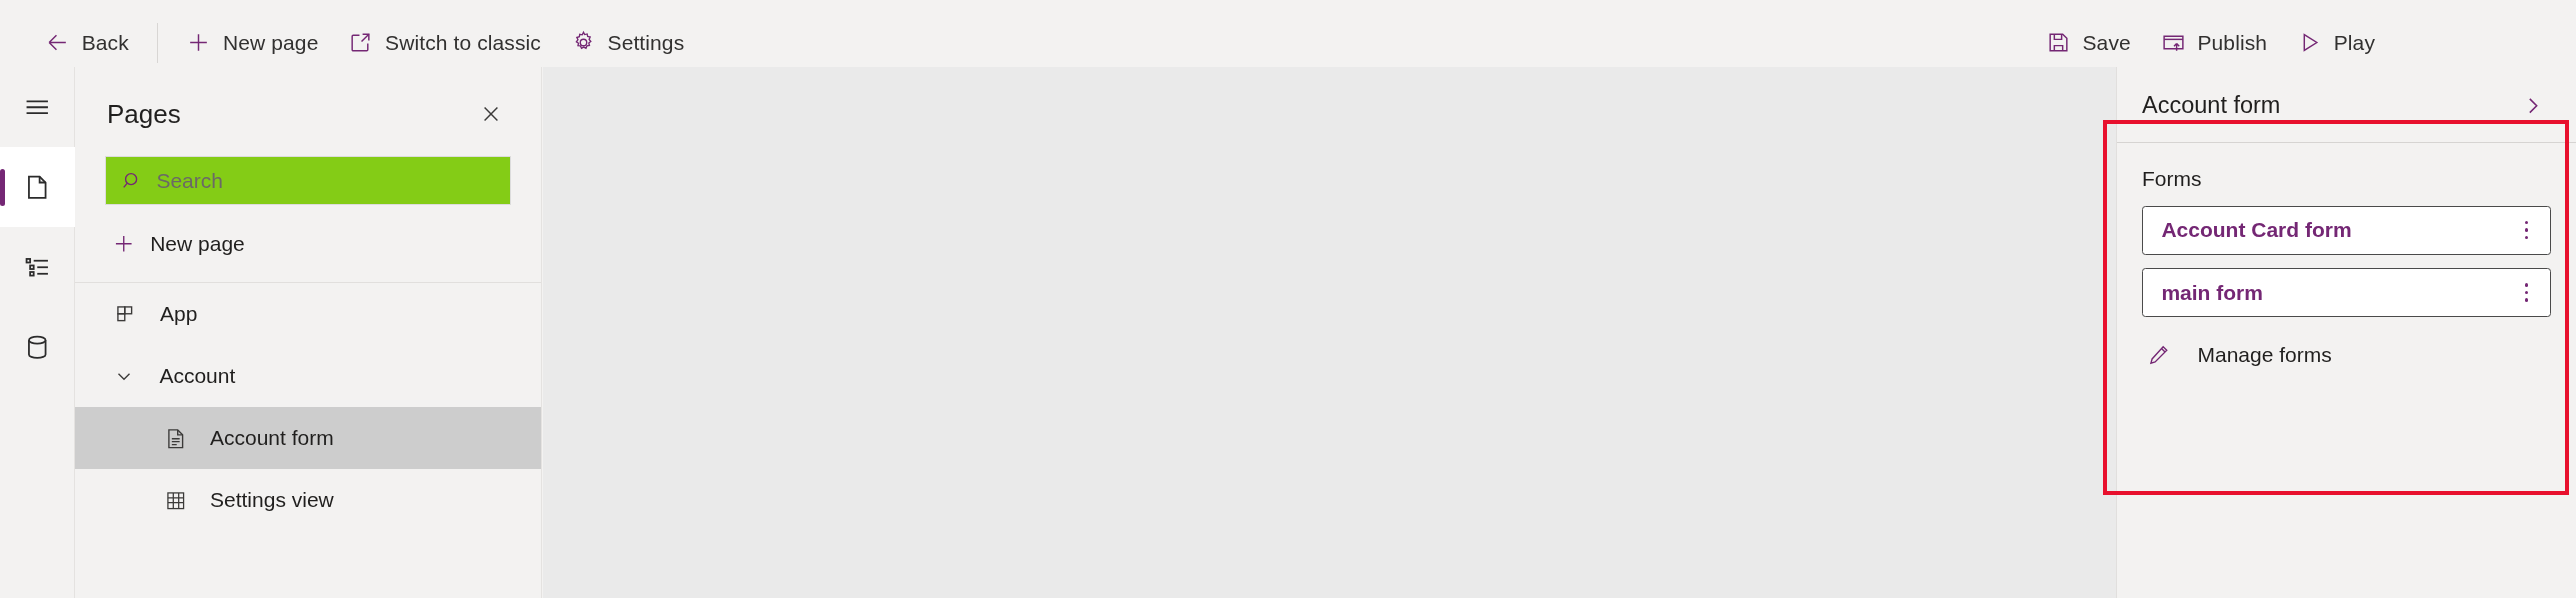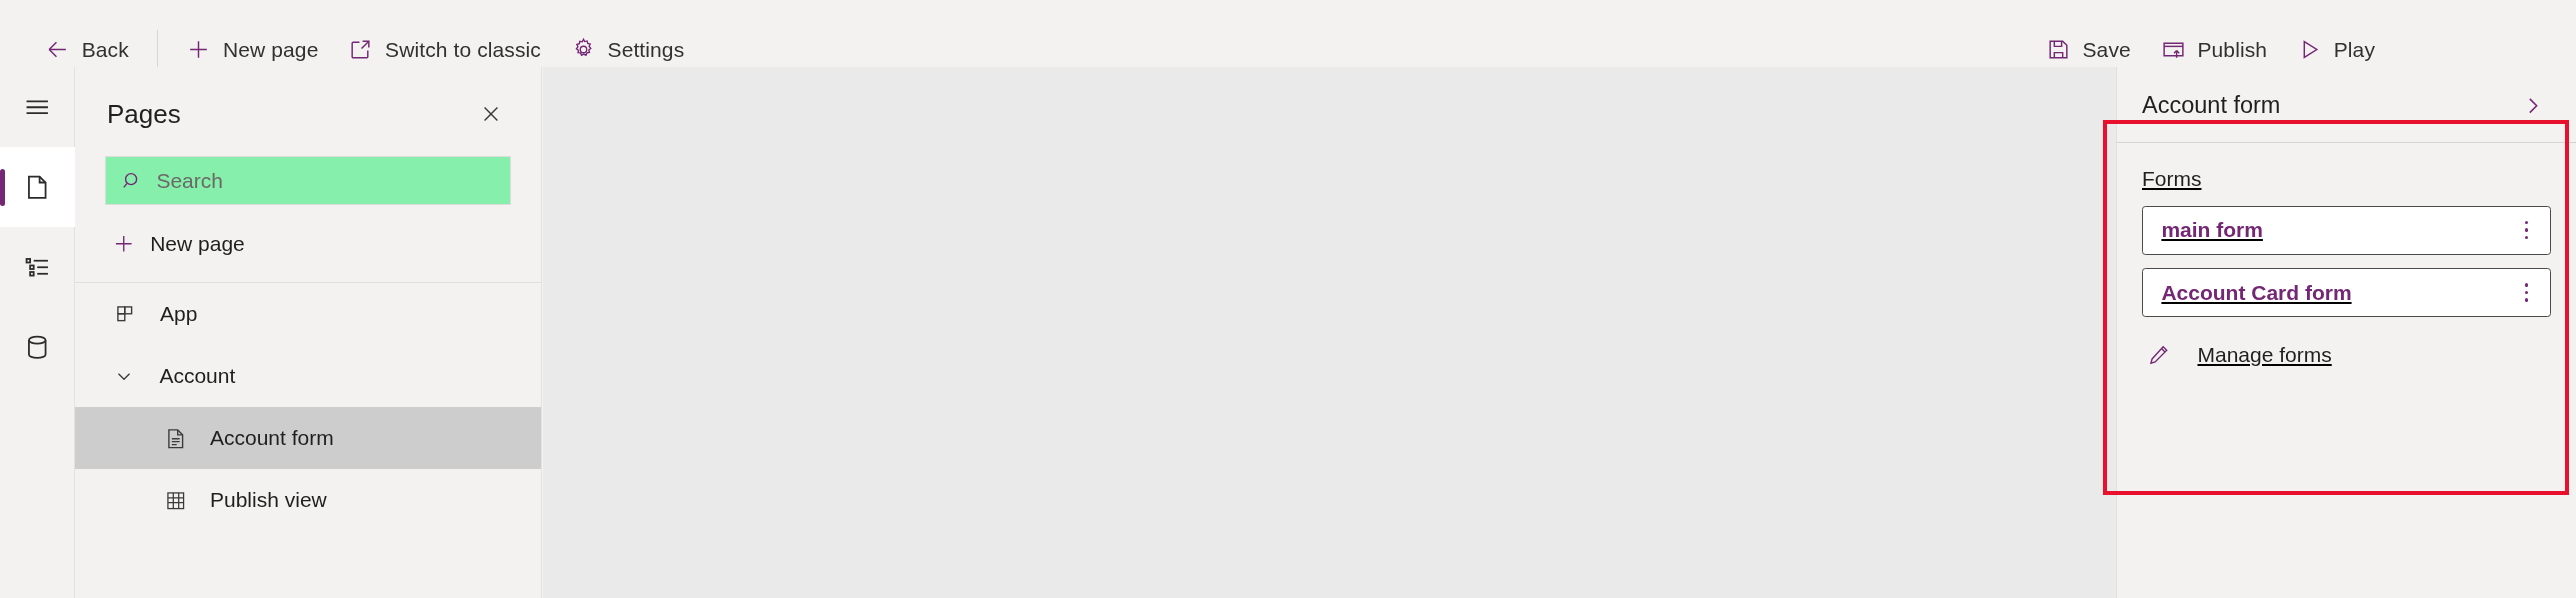--- a/index.html
+++ b/index.html
@@ -5,21 +5,21 @@
   * { box-sizing: border-box; margin: 0; padding: 0; }
   html, body {
     width: 2576px; height: 599px;
     font-family: "Liberation Sans", sans-serif;
     background: #f3f2f1;
     overflow: hidden;
   }
 
   
   .cmdbar {
-    position: absolute; top: 16px; left: 0;
+    position: absolute; top: 9px; left: 0;
     width: 2440px; height: 67px;
     background: #f3f2f1;
     display: flex; align-items: center;
   }
   .cmd-left { display: flex; align-items: center; padding-left: 30px; }
   .cmd-right { display: flex; align-items: center; margin-left: auto; padding-right: 50px; }
   .cmd-btn {
     display: flex; align-items: center; gap: 11.7px;
     height: 49px; padding: 0 15px;
     cursor: pointer; white-space: nowrap;
@@ -65,21 +65,21 @@
   .pages-title { font-size: 26px; color: #201f1e; font-weight: 400; }
   .pages-close {
     margin-left: auto; width: 44px; height: 44px;
     display: flex; align-items: center; justify-content: center;
     cursor: pointer;
   }
 
   .search-wrap { padding: 20px 30px 0 30px; }
   .search-box {
     display: flex; align-items: center; gap: 13.4px;
-    height: 49px; background: #86efac;
+    height: 49px; background: #84cc16;
     border: 0.8px solid #dcdcdc; padding: 0 15px;
   }
   .search-box input {
     border: 0; outline: 0; background: transparent;
     font-family: "Liberation Sans", sans-serif;
     font-size: 21px; color: #605e5c; width: 100%;
   }
   .search-box input::placeholder { color: #6b6966; }
 
   .newpage-row {
@@ -120,21 +120,21 @@
     padding: 18.4px 23.5px 0 25px;
   }
   .props-title { font-size: 23.5px; color: #201f1e; }
   .props-chevron {
     margin-left: auto; width: 40px; height: 40px;
     display: flex; align-items: center; justify-content: center;
     cursor: pointer;
   }
   .props-rule { margin: 17px 0 0 0; height: 0.8px; background: #d6d4d2; }
 
-  .props-body { padding: 23.5px 25px 0 25px; text-decoration: underline; }
+  .props-body { padding: 23.5px 25px 0 25px; }
   .section-label { font-size: 21px; color: #201f1e; margin-bottom: 15px; }
 
   .form-card {
     display: flex; align-items: center;
     height: 49px; background: #ffffff;
     border: 0.8px solid #4a4a4a; border-radius: 3.4px;
     margin-bottom: 13.4px; padding: 0 5px 0 18.4px;
     cursor: pointer;
   }
   .form-card .fname {
@@ -356,21 +356,21 @@
       <span class="tlbl">Account form</span>
     </div>
 
     <div class="tree-row lvl1">
       <span class="ticon">
         <svg width="23.5" height="23.5" viewBox="0 0 24 24" fill="none" stroke="#3b3a39" stroke-width="1.3">
           <rect x="4" y="4" width="16" height="16"></rect>
           <path d="M4 9h16M4 14h16M9.5 4v16M15 4v16"></path>
         </svg>
       </span>
-      <span class="tlbl">Publish view</span>
+      <span class="tlbl">Settings view</span>
     </div>
 
   </div>
 </div>
 
 <div class="canvas"></div>
 
 <div class="props">
 
   <div class="props-header">
@@ -380,43 +380,43 @@
         <svg width="23.5" height="23.5" viewBox="0 0 24 24" fill="none" stroke="#742774" stroke-width="1.6">
           <path d="M9 5l7 7-7 7"></path>
         </svg>
       </span>
     </div>
   </div>
   <div class="props-rule"></div>
 
   <div class="props-body">
     <div class="section-label">Forms</div>
+
+    <div class="form-card">
+      <span class="fname">Account Card form</span>
+      <span class="kebab">
+        <span style="display:flex;flex-direction:column;align-items:center;">
+          <i class="kebab-dot" style="display:block"></i>
+          <i class="kebab-dot" style="display:block"></i>
+          <i class="kebab-dot" style="display:block"></i>
+        </span>
+      </span>
+    </div>
 
     <div class="form-card">
       <span class="fname">main form</span>
       <span class="kebab">
         <span style="display:flex;flex-direction:column;align-items:center;">
           <i class="kebab-dot" style="display:block"></i>
           <i class="kebab-dot" style="display:block"></i>
           <i class="kebab-dot" style="display:block"></i>
         </span>
       </span>
     </div>
 
-    <div class="form-card">
-      <span class="fname">Account Card form</span>
-      <span class="kebab">
-        <span style="display:flex;flex-direction:column;align-items:center;">
-          <i class="kebab-dot" style="display:block"></i>
-          <i class="kebab-dot" style="display:block"></i>
-          <i class="kebab-dot" style="display:block"></i>
-        </span>
-      </span>
-    </div>
-
 
     <div class="manage-row">
       <span class="ico">
         <svg width="23.5" height="23.5" viewBox="0 0 24 24" fill="none" stroke="#742774" stroke-width="1.4">
           <path d="M16.5 3.8l3.7 3.7L8.3 19.4 4 20.6l1.2-4.3z"></path>
           <path d="M14.8 5.6l3.6 3.6"></path>
         </svg>
       </span>
       <span class="lbl">Manage forms</span>
     </div>

